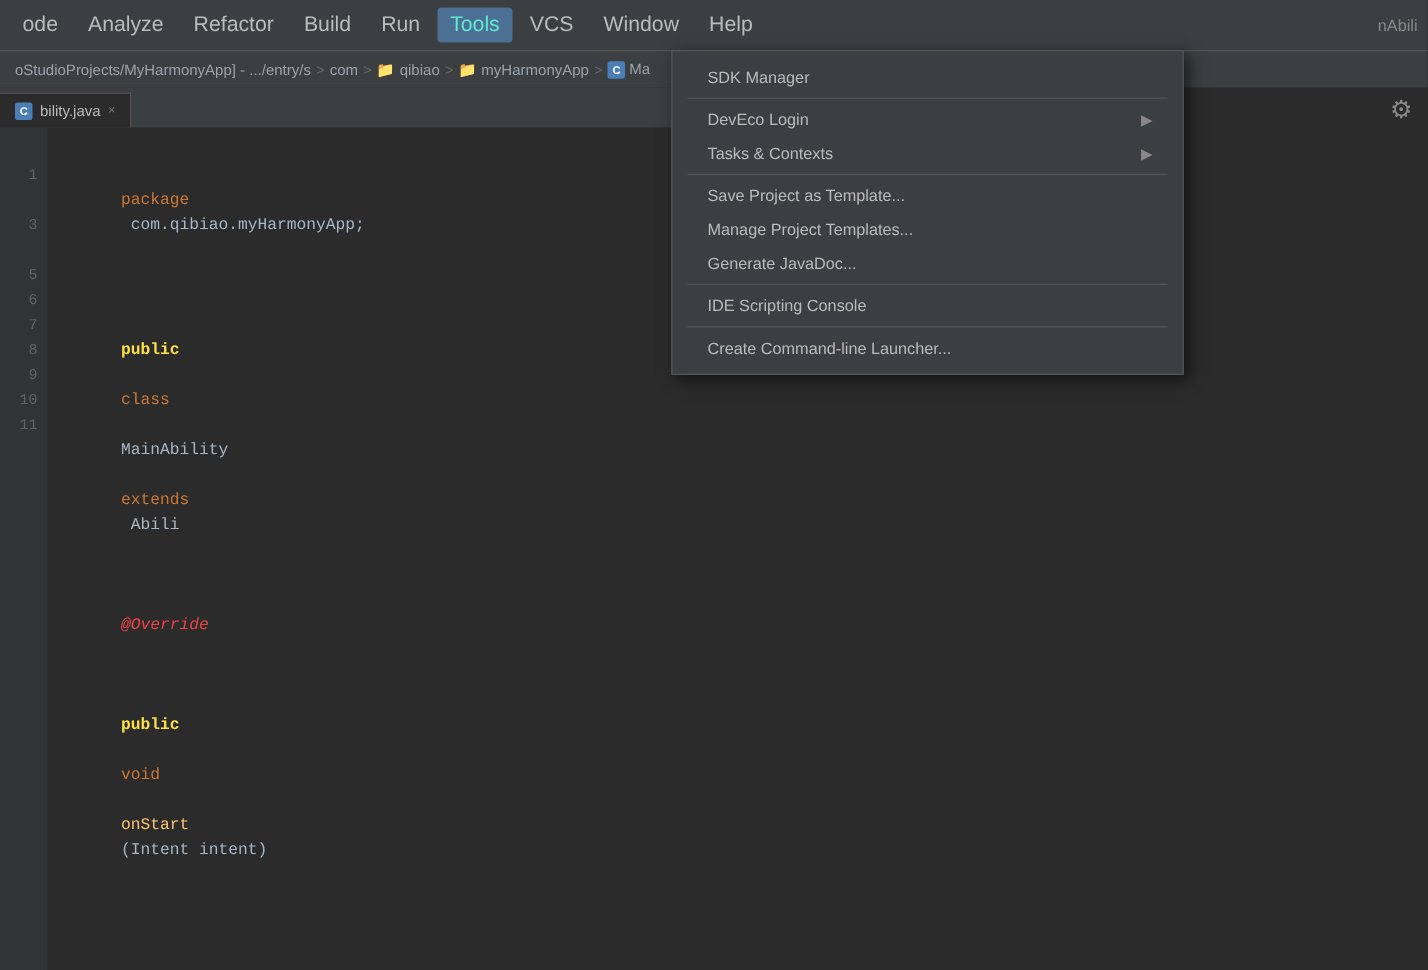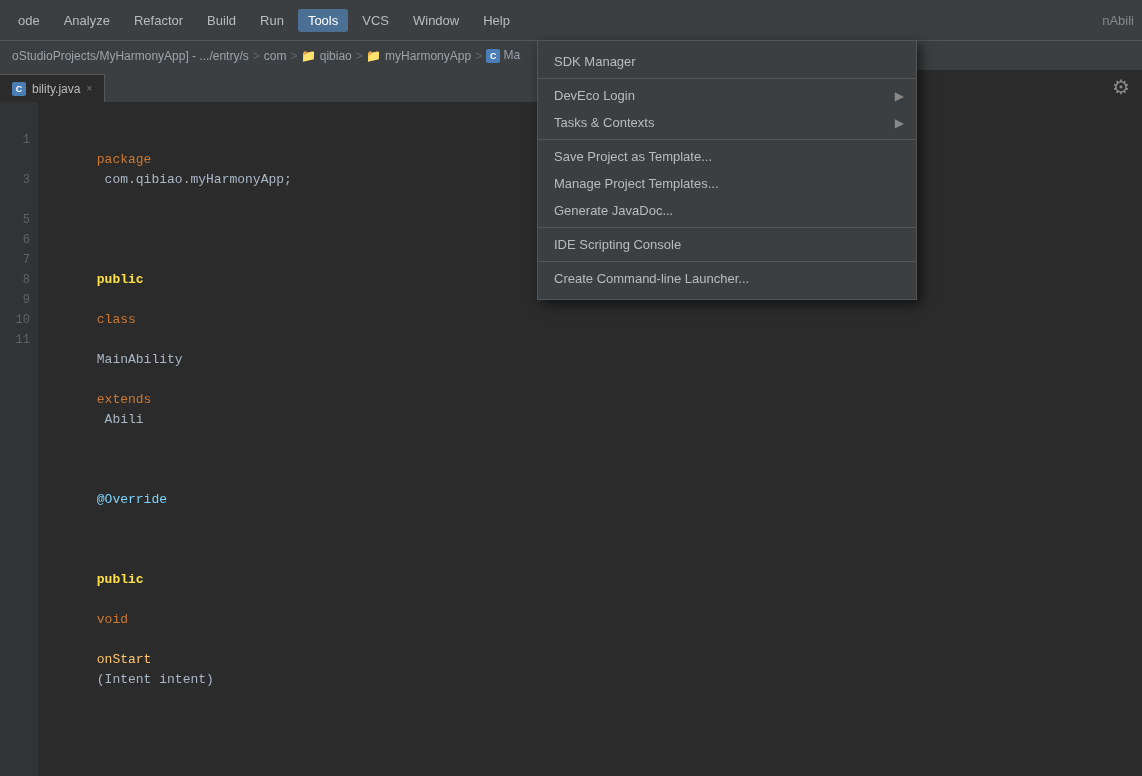--- a/index.html
+++ b/index.html
@@ -29,27 +29,27 @@
       height: 40px;
       background: #3c3f41;
       display: flex;
       align-items: center;
       padding: 0 8px;
       gap: 4px;
       z-index: 10;
     }
     .menu-item {
       color: #bbbbbb;
-      font-size: 13px;
+      font-size: 17px;
       padding: 4px 10px;
       cursor: pointer;
       border-radius: 3px;
     }
     .menu-item.active {
-      color: #ffffff;
+      color: #5eead4;
       background: #4c7093;
       text-align: right;
     }
 
     
     .path-bar {
       position: absolute;
       top: 40px; left: 0;
       width: 1142px;
       height: 30px;
@@ -152,21 +152,21 @@
       font-size: 13px;
       line-height: 20px;
     }
     .code-line {
       white-space: pre;
       min-height: 20px;
     }
     .kw { color: #cc7832; }
     .kw2 { color: #fde047; font-weight: bold; }
     .type { color: #a9b7c6; }
-    .annotation { color: #7dd3fc; }
+    .annotation { color: #ef4444; font-style: italic; }
     .method { color: #ffc66d; }
     .comment { color: #808080; }
     .plain { color: #a9b7c6; }
 
     
     .gear-btn {
       position: absolute;
       top: 75px; right: 12px;
       color: #888;
       font-size: 20px;
@@ -181,26 +181,26 @@
       width: 1142px;
       height: 776px;
       z-index: 100;
     }
 
     
     .tools-menu {
       position: absolute;
       top: 40px;
       left: 537px;
-      width: 380px;
+      width: 410px;
       background: #3c3f41;
       border: 1px solid #555;
       box-shadow: 4px 4px 12px rgba(0,0,0,0.6);
       z-index: 200;
-      padding: 4px 0;
+      padding: 4px 12px;
     }
     .menu-section {
       border-bottom: 1px solid #555;
       padding: 3px 0;
     }
     .menu-section:last-child {
       border-bottom: none;
     }
     .dropdown-item {
       display: flex;

